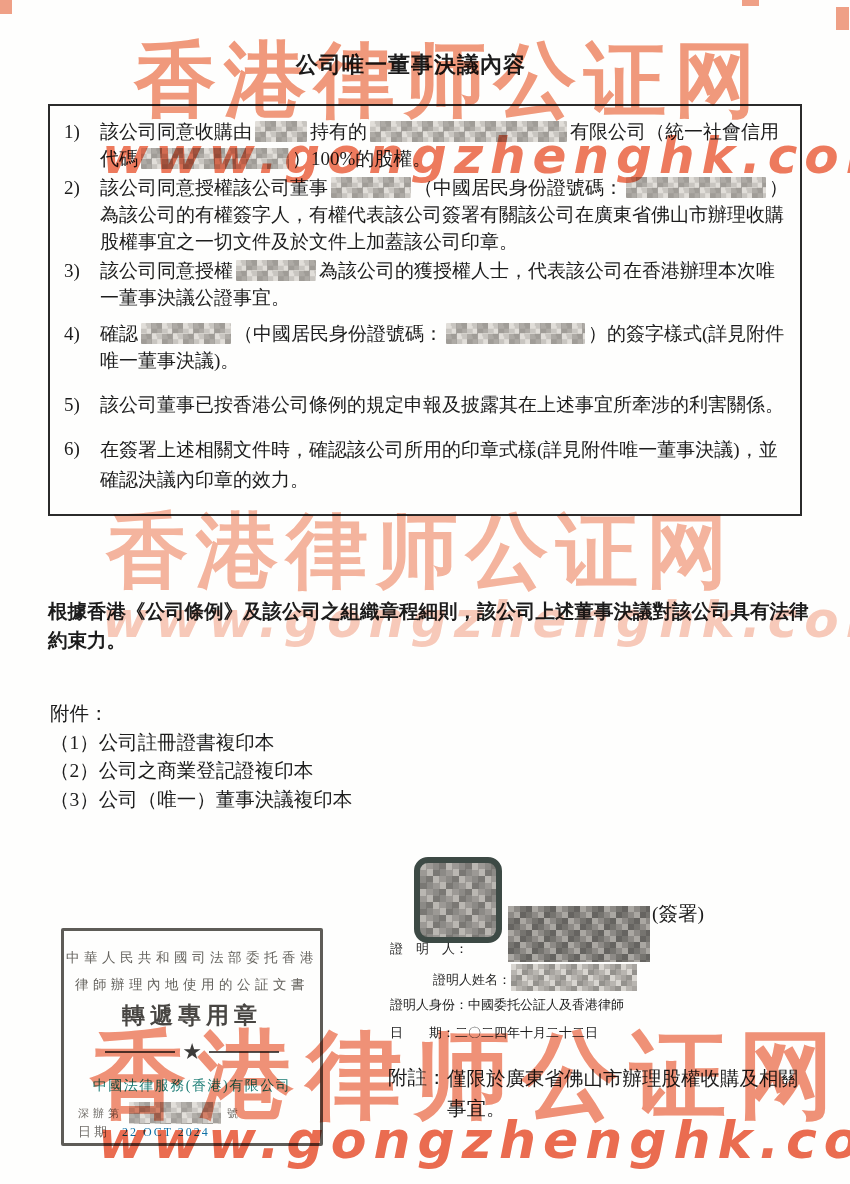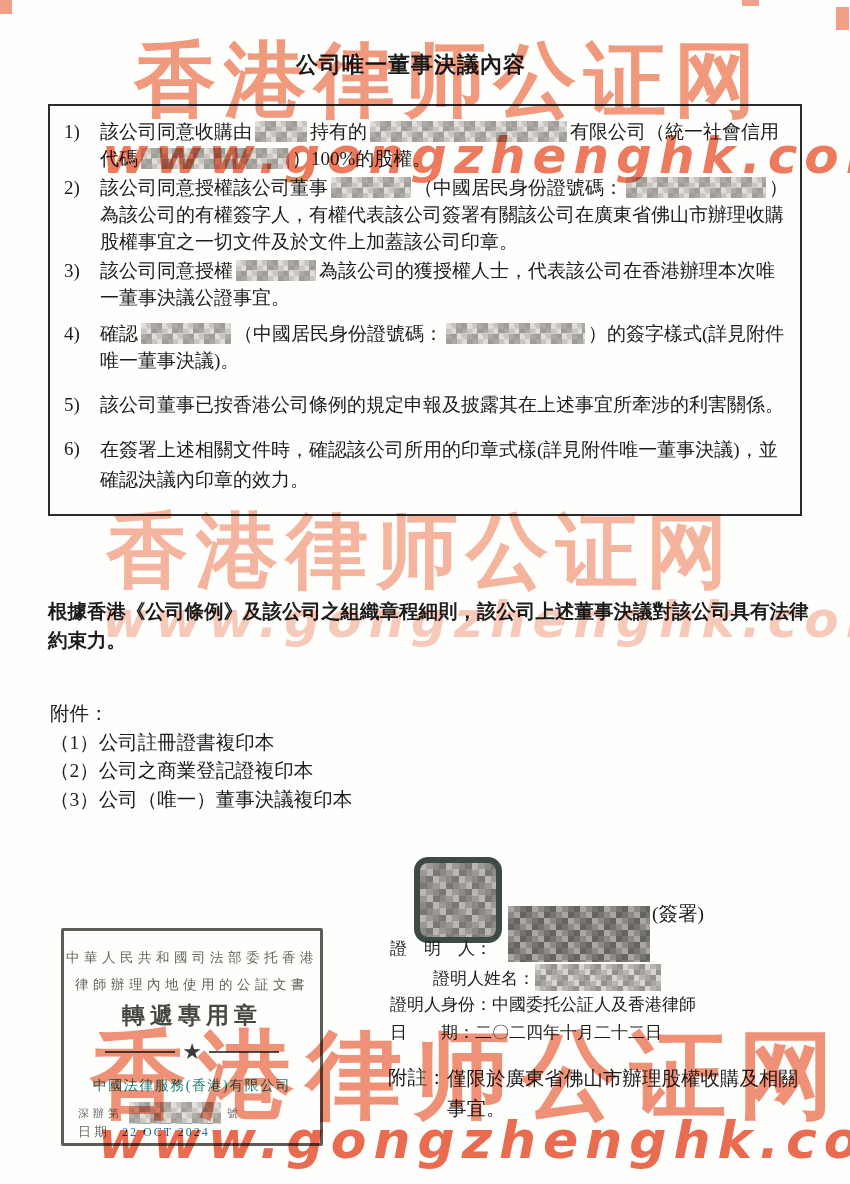--- a/index.html
+++ b/index.html
@@ -71,21 +71,21 @@
       repeating-conic-gradient(#9c9995 0% 25%, #bab7b2 0% 50%);
     background-size:26px 26px,13px 13px;
   }
   .sig-mosaic{
     position:absolute;left:508px;top:906px;width:142px;height:56px;
     background-image:
       repeating-conic-gradient(rgba(55,53,50,0.45) 0% 25%, rgba(0,0,0,0) 0% 50%),
       repeating-conic-gradient(#8d8a86 0% 25%, #aaa7a2 0% 50%);
     background-size:24px 24px,12px 12px;
   }
-  .cert-row{position:absolute;left:390px;font-size:17px;line-height:26px;white-space:nowrap;text-align:right;}
+  .cert-row{position:absolute;left:390px;font-size:13px;line-height:26px;white-space:nowrap;text-align:right;}
   .cert-row1{top:936px;}
   .cert-sign-note{position:absolute;left:652px;top:900px;font-size:19.5px;}
   .cert-row2{top:964px;padding-left:43px;}
   .name-mosaic{display:inline-block;width:126px;height:27px;vertical-align:-7px;
     background-image:
       repeating-conic-gradient(rgba(95,92,88,0.40) 0% 25%, rgba(0,0,0,0) 0% 50%),
       repeating-conic-gradient(#b8b5b0 0% 25%, #d8d5d0 0% 50%);
     background-size:22px 22px,11px 11px;}
   .cert-row3{top:992px;}
   .cert-row4{top:1020px;}

